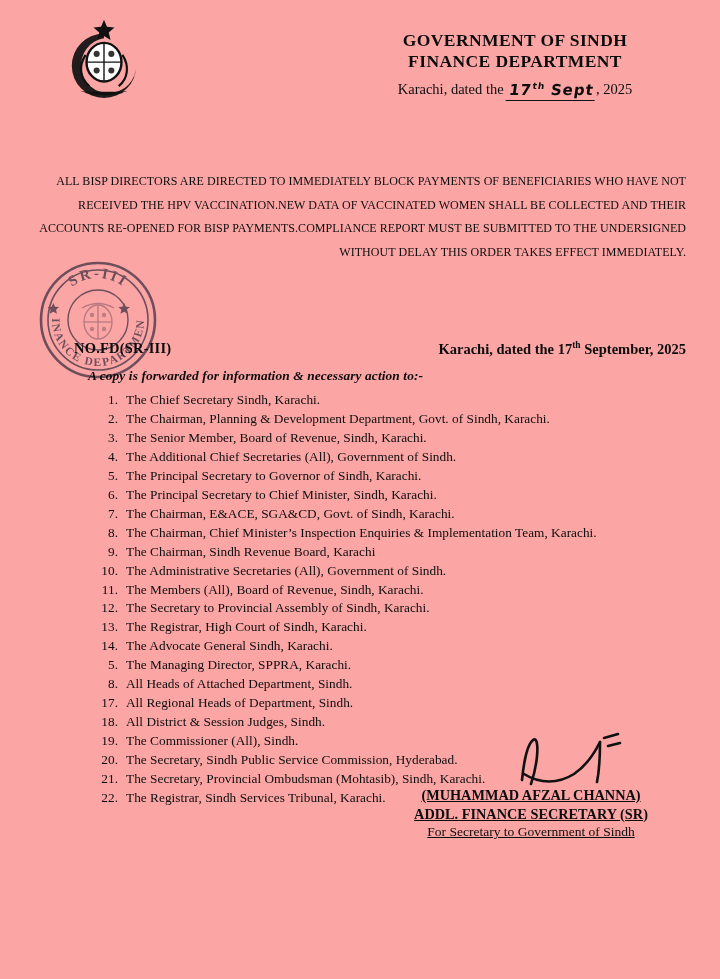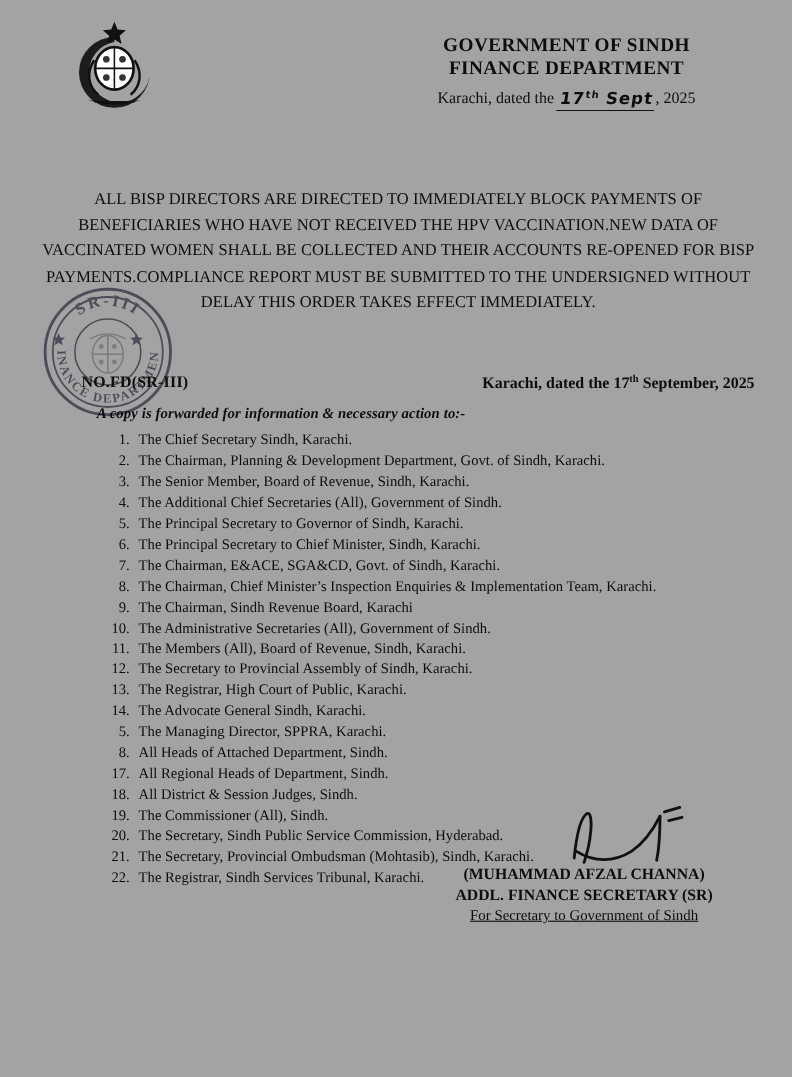--- a/index.html
+++ b/index.html
@@ -5,21 +5,21 @@
 <style>
   html, body {
     margin: 0;
     padding: 0;
     background: #ffffff;
   }
   .page {
     position: relative;
     width: 720px;
     height: 979px;
-    background: #a3a3a3;
+    background: #fca5a5;
     overflow: hidden;
     font-family: "Liberation Serif", "DejaVu Serif", serif;
     color: #0d0d0d;
     -webkit-font-smoothing: antialiased;
   }
 
   
   .emblem {
     position: absolute;
     left: 58px;
@@ -61,23 +61,23 @@
     top: 1px;
   }
   .hw-date sup { font-size: 9px; }
 
   
   .body-para {
     position: absolute;
     left: 38px;
     top: 170px;
     width: 648px;
-    font-size: 15px;
+    font-size: 12px;
     line-height: 23.5px;
-    text-align: center;
+    text-align: right;
     letter-spacing: 0.05px;
   }
 
   
   .stamp {
     position: absolute;
     left: 36px;
     top: 258px;
     width: 124px;
     height: 124px;
@@ -150,20 +150,21 @@
     left: 366px;
     top: 786px;
     width: 330px;
     text-align: center;
     line-height: 18.5px;
   }
   .sign-name, .sign-title {
     font-weight: bold;
     font-size: 14.3px;
     white-space: nowrap;
+    text-decoration: underline;
   }
   .sign-sub {
     font-size: 13.5px;
     white-space: nowrap;
     text-decoration: underline;
   }
 </style>
 </head>
 <body>
 
@@ -260,21 +261,21 @@
       <li><span class="num">3.</span><span>The Senior Member, Board of Revenue, Sindh, Karachi.</span></li>
       <li><span class="num">4.</span><span>The Additional Chief Secretaries (All), Government of Sindh.</span></li>
       <li><span class="num">5.</span><span>The Principal Secretary to Governor of Sindh, Karachi.</span></li>
       <li><span class="num">6.</span><span>The Principal Secretary to Chief Minister, Sindh, Karachi.</span></li>
       <li><span class="num">7.</span><span>The Chairman, E&amp;ACE, SGA&amp;CD, Govt. of Sindh, Karachi.</span></li>
       <li><span class="num">8.</span><span>The Chairman, Chief Minister’s Inspection Enquiries &amp; Implementation Team, Karachi.</span></li>
       <li><span class="num">9.</span><span>The Chairman, Sindh Revenue Board, Karachi</span></li>
       <li><span class="num">10.</span><span>The Administrative Secretaries (All), Government of Sindh.</span></li>
       <li><span class="num">11.</span><span>The Members (All), Board of Revenue, Sindh, Karachi.</span></li>
       <li><span class="num">12.</span><span>The Secretary to Provincial Assembly of Sindh, Karachi.</span></li>
-      <li><span class="num">13.</span><span>The Registrar, High Court of Public, Karachi.</span></li>
+      <li><span class="num">13.</span><span>The Registrar, High Court of Sindh, Karachi.</span></li>
       <li><span class="num">14.</span><span>The Advocate General Sindh, Karachi.</span></li>
       <li><span class="num">5.</span><span>The Managing Director, SPPRA, Karachi.</span></li>
       <li><span class="num">8.</span><span>All Heads of Attached Department, Sindh.</span></li>
       <li><span class="num">17.</span><span>All Regional Heads of Department, Sindh.</span></li>
       <li><span class="num">18.</span><span>All District &amp; Session Judges, Sindh.</span></li>
       <li><span class="num">19.</span><span>The Commissioner (All), Sindh.</span></li>
       <li><span class="num">20.</span><span>The Secretary, Sindh Public Service Commission, Hyderabad.</span></li>
       <li><span class="num">21.</span><span>The Secretary, Provincial Ombudsman (Mohtasib), Sindh, Karachi.</span></li>
       <li><span class="num">22.</span><span>The Registrar, Sindh Services Tribunal, Karachi.</span></li>
     </ol>

